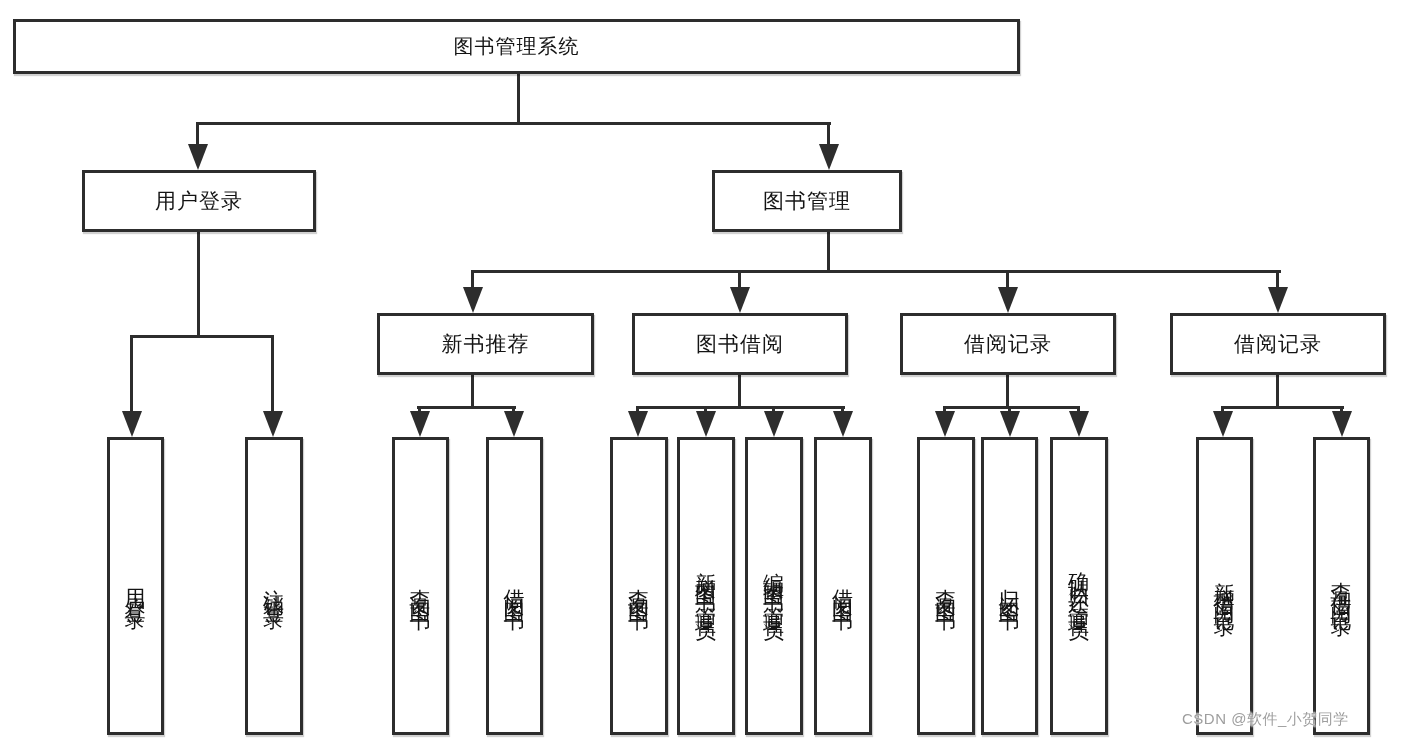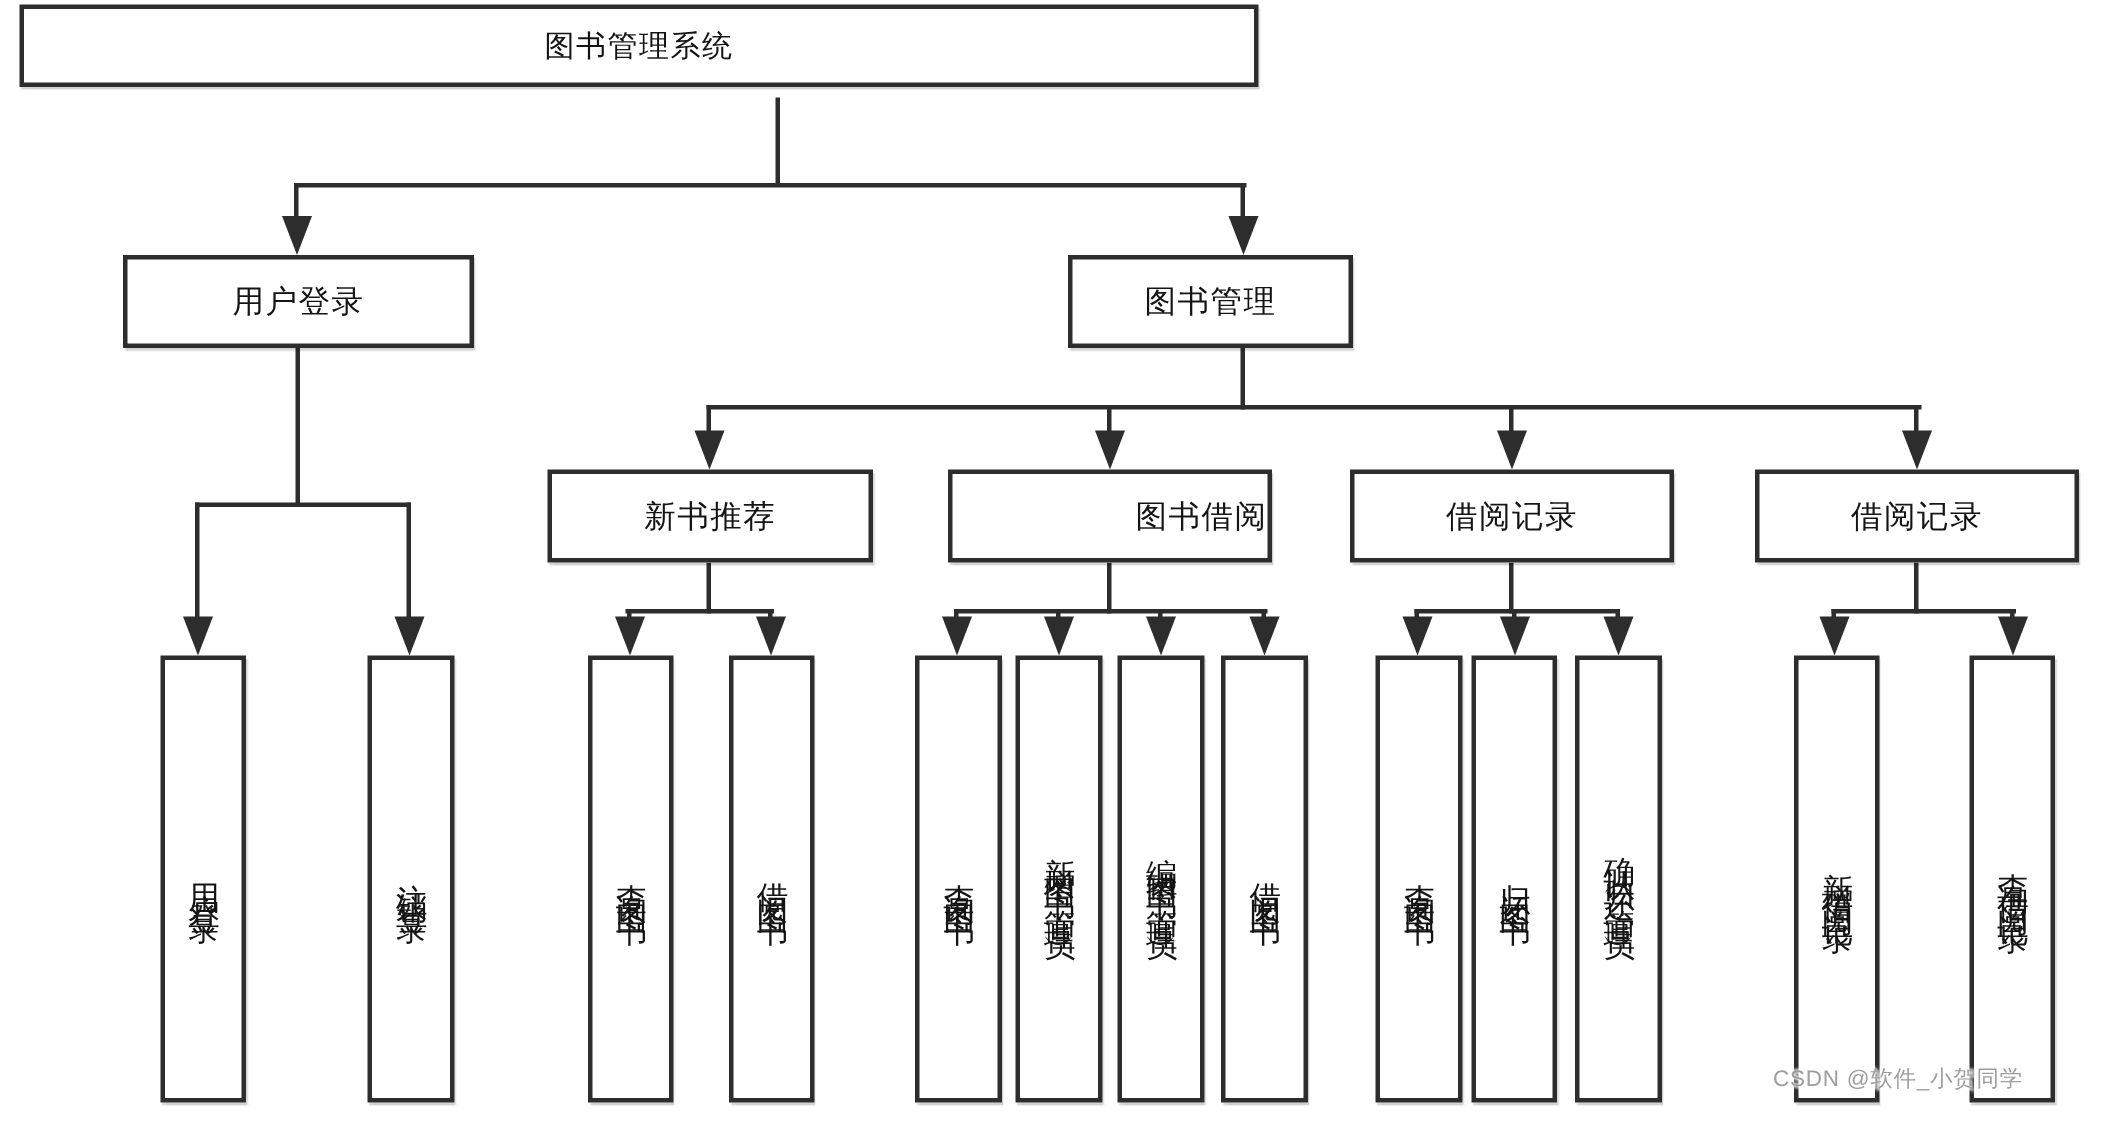--- a/index.html
+++ b/index.html
@@ -96,35 +96,35 @@
   <div class="vl" style="left:1077px;top:406px;height:9px;"></div>
   <div class="ar" style="left:1069px;top:411px;"></div>
 
   <div class="vl" style="left:1276px;top:375px;height:34px;"></div>
   <div class="hl" style="left:1221px;top:406px;width:123px;"></div>
   <div class="vl" style="left:1221px;top:406px;height:9px;"></div>
   <div class="ar" style="left:1213px;top:411px;"></div>
   <div class="vl" style="left:1340px;top:406px;height:9px;"></div>
   <div class="ar" style="left:1332px;top:411px;"></div>
 
-  <div class="box hbox rootbox" style="left:13px;top:3px;width:826px;height:55px;font-family:Liberation Serif, serif;">
+  <div class="box hbox rootbox" style="left:13px;top:19px;width:1007px;height:55px;font-family:Liberation Serif, serif;">
     <span class="lbl">图书管理系统</span>
   </div>
 
   <div class="box hbox" style="left:82px;top:170px;width:234px;height:62px;">
     <span class="lbl">用户登录</span>
   </div>
   <div class="box hbox" style="left:712px;top:170px;width:190px;height:62px;">
     <span class="lbl">图书管理</span>
   </div>
 
-  <div class="box hbox" style="left:365px;top:313px;width:217px;height:62px;">
+  <div class="box hbox" style="left:377px;top:313px;width:217px;height:62px;">
     <span class="lbl">新书推荐</span>
   </div>
-  <div class="box hbox" style="left:632px;top:313px;width:216px;height:62px;justify-content:flex-end;">
+  <div class="box hbox" style="left:632px;top:313px;width:216px;height:62px;">
     <span class="lbl">图书借阅</span>
   </div>
   <div class="box hbox" style="left:900px;top:313px;width:216px;height:62px;">
     <span class="lbl">借阅记录</span>
   </div>
   <div class="box hbox" style="left:1170px;top:313px;width:216px;height:62px;">
     <span class="lbl">借阅记录</span>
   </div>
 
   <div class="box vbox" style="left:107px;top:437px;width:57px;height:298px;">

